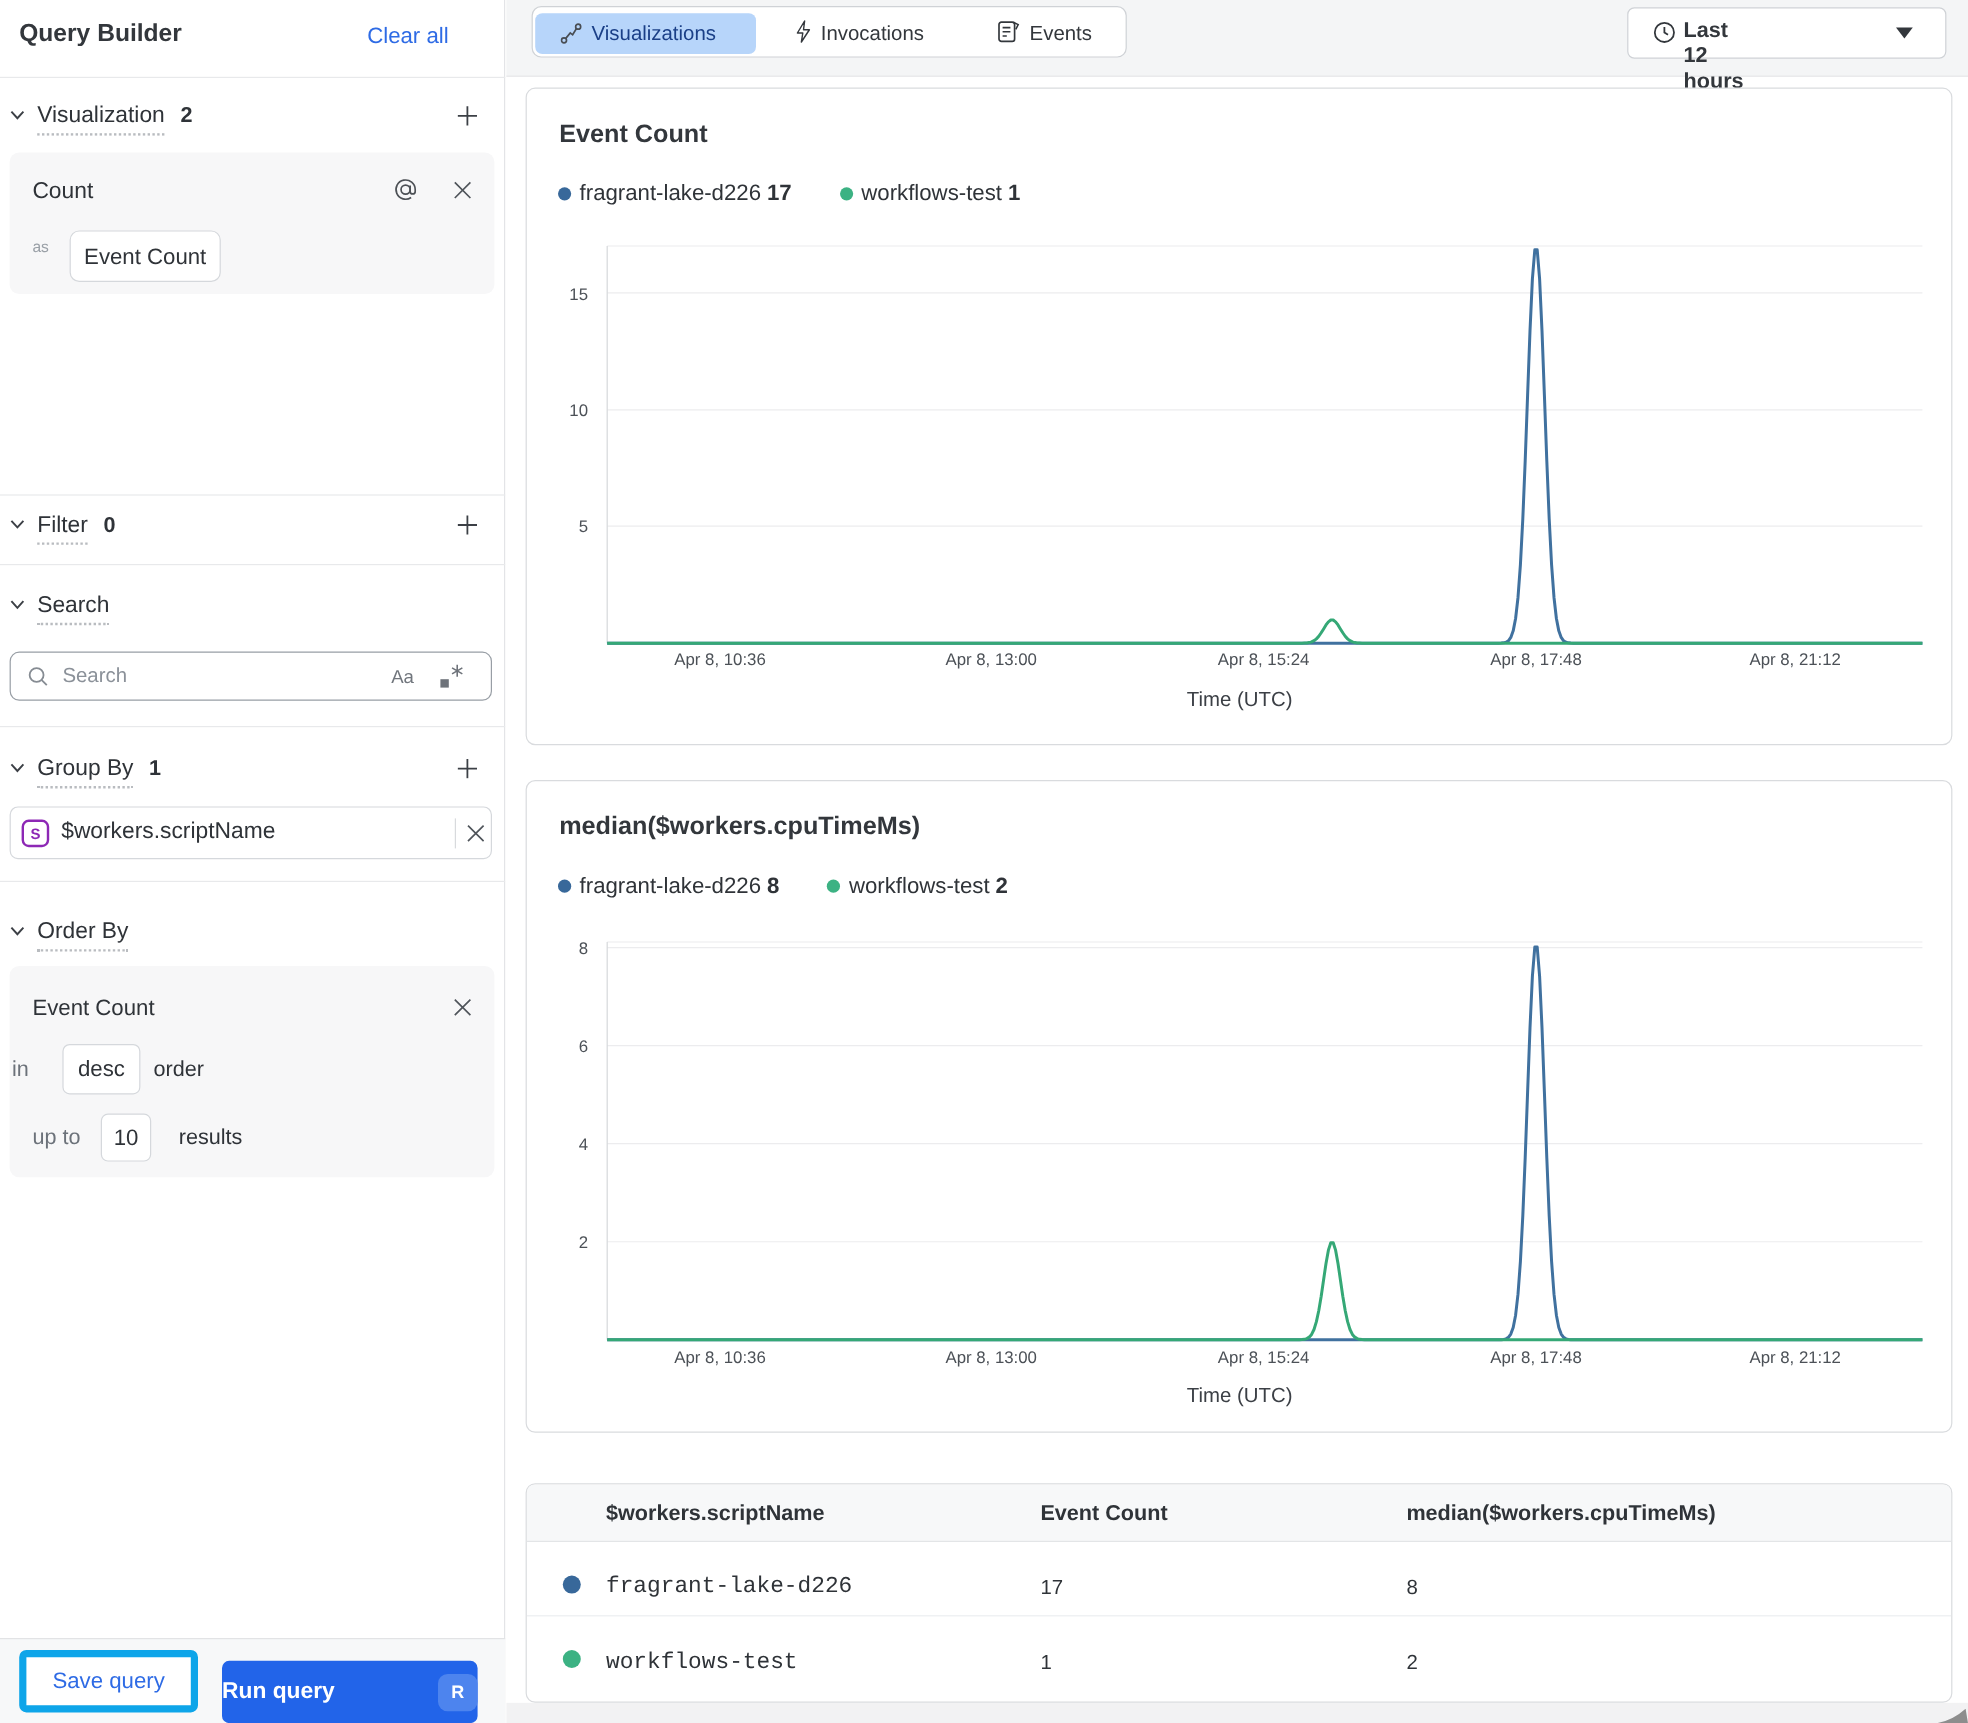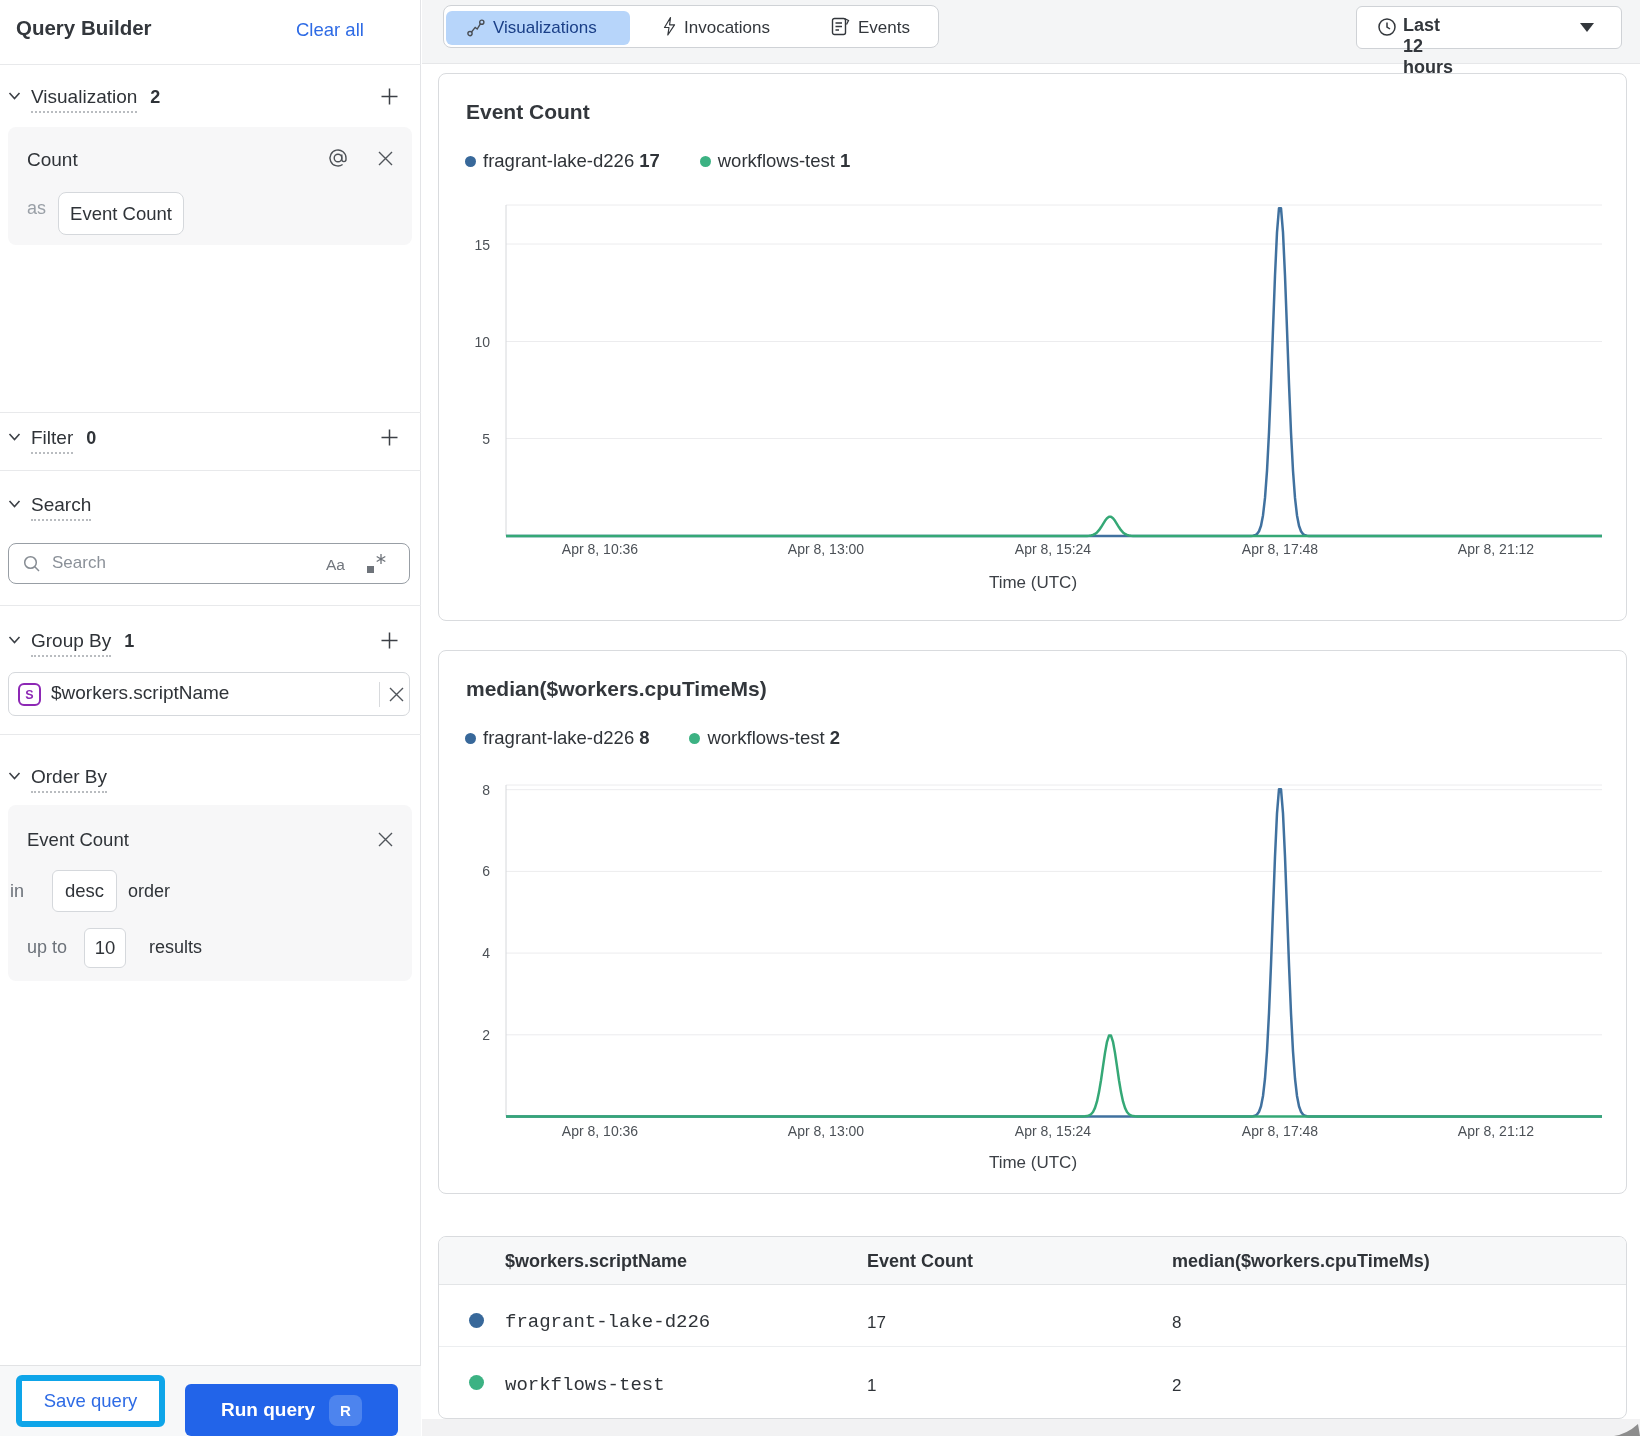--- a/index.html
+++ b/index.html
@@ -5,38 +5,38 @@
 * { margin:0; padding:0; box-sizing:border-box; }
 html,body { width:1640px; height:1436px; overflow:hidden; background:#fff; }
 body { font-family:"Liberation Sans", sans-serif; color:#2f3338; }
 #app { position:relative; width:1434px; height:1436px; }
 .abs { position:absolute; }
 .sechead { font-size:19px; color:#2f3338; }
 .dotted { border-bottom:2px dotted #b9bcc0; padding-bottom:4px; }
 .card { position:absolute; left:8px; width:404px; background:#f7f7f8; border-radius:8px; }
 .ctitle { font-size:19px; font-weight:400; color:#2f3338; }
 .whitebox { background:#fff; border:1px solid #d5d8dc; border-radius:8px; position:absolute; display:flex; align-items:center; justify-content:center; font-size:18.5px; color:#2f3338; }
-.graylab { font-size:18px; color:#9aa0a7; }
+.graylab { font-size:13px; color:#9aa0a7; }
 .xicon { stroke:#50555b; stroke-width:1.4; fill:none; }
 .chev { stroke:#3c4046; stroke-width:1.6; fill:none; }
 .plus { stroke:#3c4046; stroke-width:1.5; fill:none; }
 .mcard { position:absolute; left:438px; width:1189px; background:#fff; border:1px solid #d9dbde; border-radius:8px; }
 .leg { position:absolute; left:26px; display:flex; align-items:center; font-size:18.5px; color:#2f3338; }
 .legdot { width:11px; height:11px; border-radius:50%; margin-right:7px; }
 .axlab { font-size:14px; fill:#4c5157; font-family:"Liberation Sans", sans-serif; }
 .grid { stroke:#ececee; stroke-width:1; }
 </style>
 </head>
 <body>
 <div id="app">
 
 <div class="abs" style="left:0;top:0;width:421px;height:1436px;background:#fff;border-right:1px solid #e3e4e7;"></div>
 
 <div class="abs" style="left:16px;top:16px;font-size:20.5px;font-weight:700;color:#33373c;">Query Builder</div>
-<div class="abs" style="left:296px;top:19px;font-size:18.5px;color:#2e6be5;">Clear all</div>
+<div class="abs" style="left:306px;top:19px;font-size:18.5px;color:#2e6be5;">Clear all</div>
 <div class="abs" style="left:0;top:64px;width:421px;height:1px;background:#e8e9eb;"></div>
 
 <svg class="abs" style="left:8px;top:91px;" width="13" height="10">
       <path class="chev" d="M1.5,2 L6.5,7.5 L11.5,2"></path>
     </svg>
 <div class="abs" style="left:31px;top:86px;"><span class="sechead dotted">Visualization</span><span style="font-size:18px;font-weight:700;margin-left:13px;">2</span></div>
 <svg class="abs" style="left:381px;top:88px;" width="17" height="17">
       <path class="plus" d="M8.5,0.5 V16.5 M0.5,8.5 H16.5"></path>
     </svg>
 
@@ -112,21 +112,21 @@
   <div style="position:absolute;left:2px;top:76px;font-size:18px;color:#6c727a;">in</div>
   <div class="whitebox" style="left:44px;top:65px;width:65px;height:42px;border-radius:6px;">desc</div>
   <div style="position:absolute;left:120px;top:76px;font-size:18px;color:#2f3338;">order</div>
   <div style="position:absolute;left:19px;top:132px;font-size:18px;color:#6c727a;">up to</div>
   <div class="whitebox" style="left:76px;top:123px;width:42px;height:40px;border-radius:6px;">10</div>
   <div style="position:absolute;left:141px;top:132px;font-size:18px;color:#2f3338;">results</div>
 </div>
 
 <div class="abs" style="left:0;top:1365px;width:421px;height:71px;background:#f7f8f9;border-top:1px solid #e2e3e5;"></div>
 <div class="abs" style="left:16px;top:1375px;width:149px;height:52px;background:#fff;border:6px solid #0ea5e9;border-radius:6px;display:flex;align-items:center;justify-content:center;font-size:18.5px;color:#2e6be5;">Save query</div>
-<div class="abs" style="left:185px;top:1384px;width:213px;height:52px;background:#2264e9;border-radius:6px;display:flex;align-items:center;justify-content:center;color:#fff;">
+<div class="abs" style="left:185px;top:1384px;width:213px;height:52px;background:#2264e9;border-radius:6px;display:flex;align-items:center;justify-content:space-between;color:#fff;">
   <span style="font-size:19px;font-weight:700;">Run query</span>
   <span style="margin-left:14px;width:33px;height:31px;background:#4d84ee;border-radius:8px;display:inline-flex;align-items:center;justify-content:center;font-size:15px;font-weight:700;">R</span>
 </div>
 
 <div class="abs" style="left:422px;top:0;width:1218px;height:64px;background:#f4f5f6;border-bottom:1px solid #e6e7e9;"></div>
 <div class="abs" style="left:422px;top:1419px;width:1218px;height:17px;background:#f2f2f3;"></div>
 
 <div class="abs" style="left:443px;top:5px;width:496px;height:43px;background:#fff;border:1px solid #cfd2d6;border-radius:8px;"></div>
 <div class="abs" style="left:446px;top:11px;width:184px;height:34px;background:#b7d5fa;border-radius:6px;"></div>
 <svg class="abs" style="left:467px;top:19px;" width="18" height="18">

